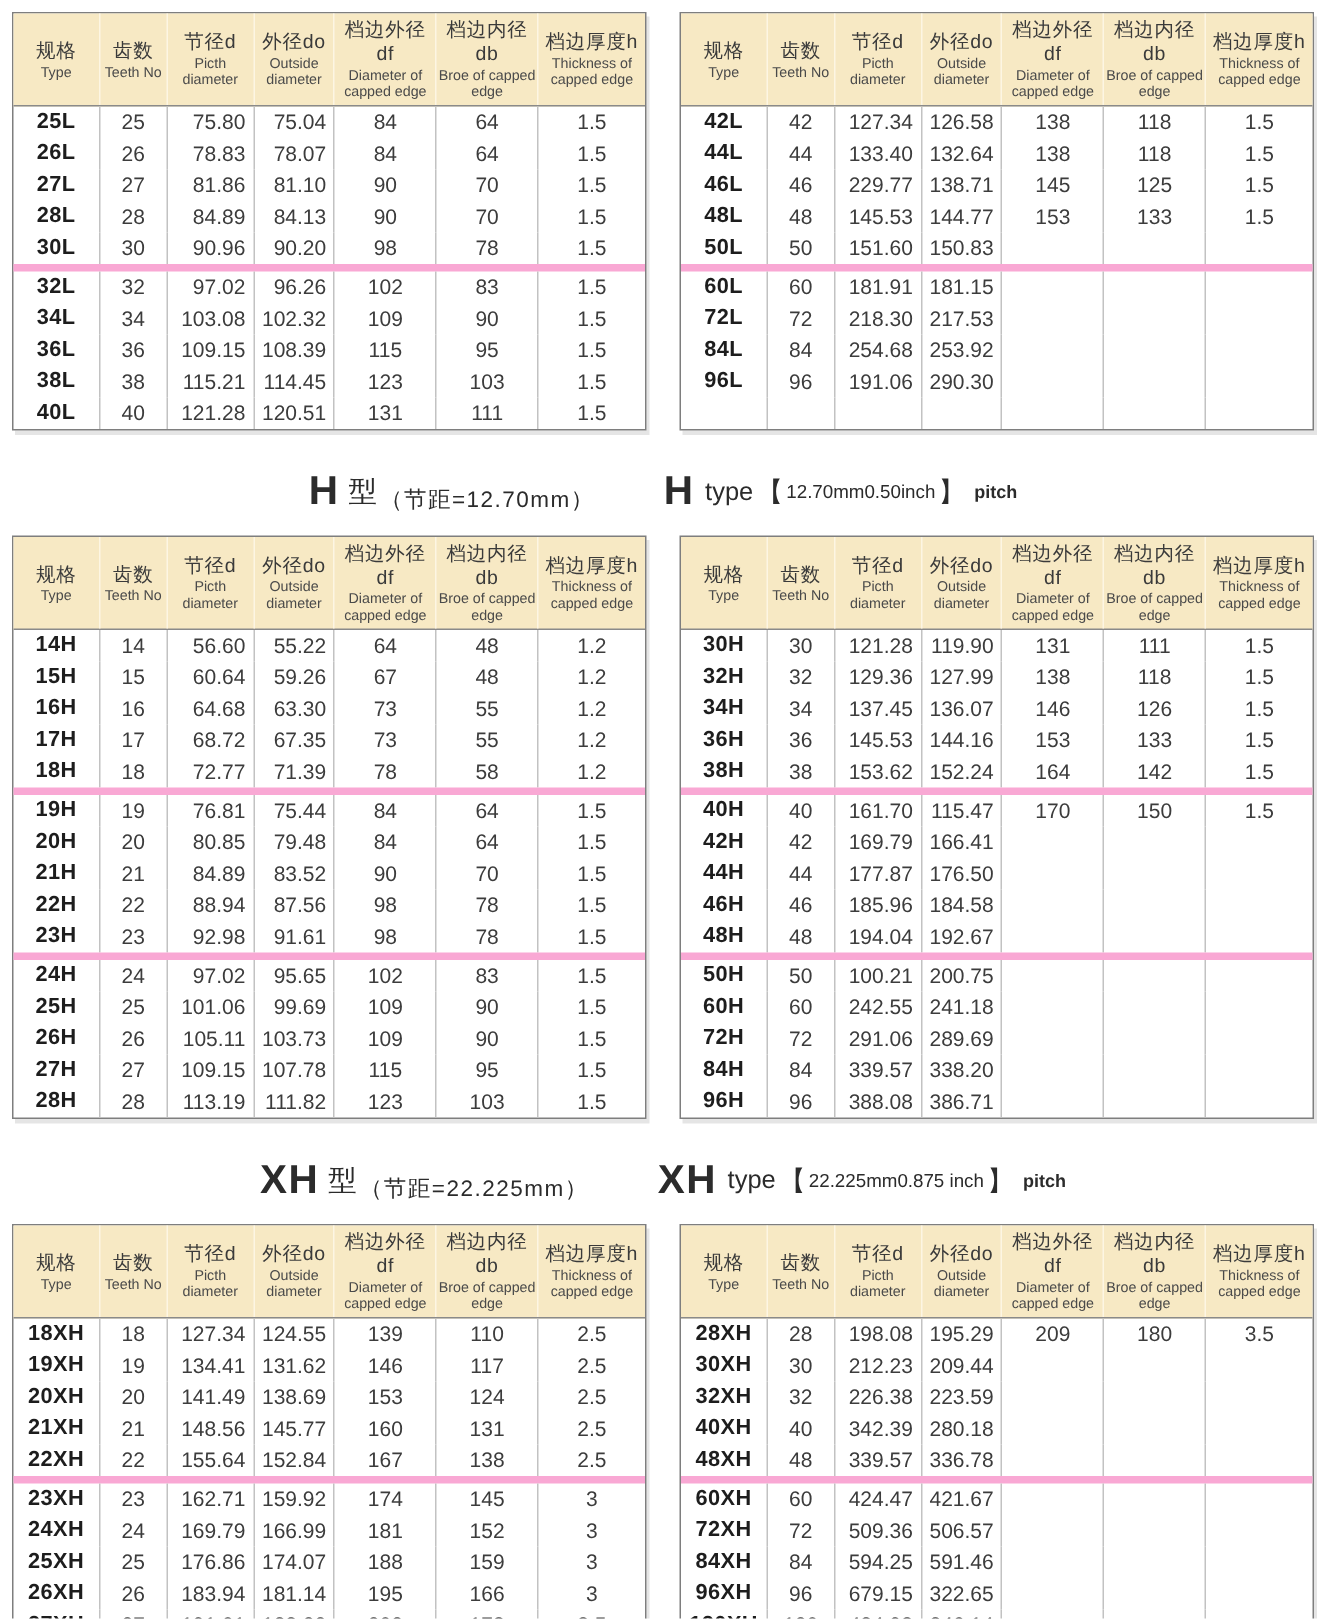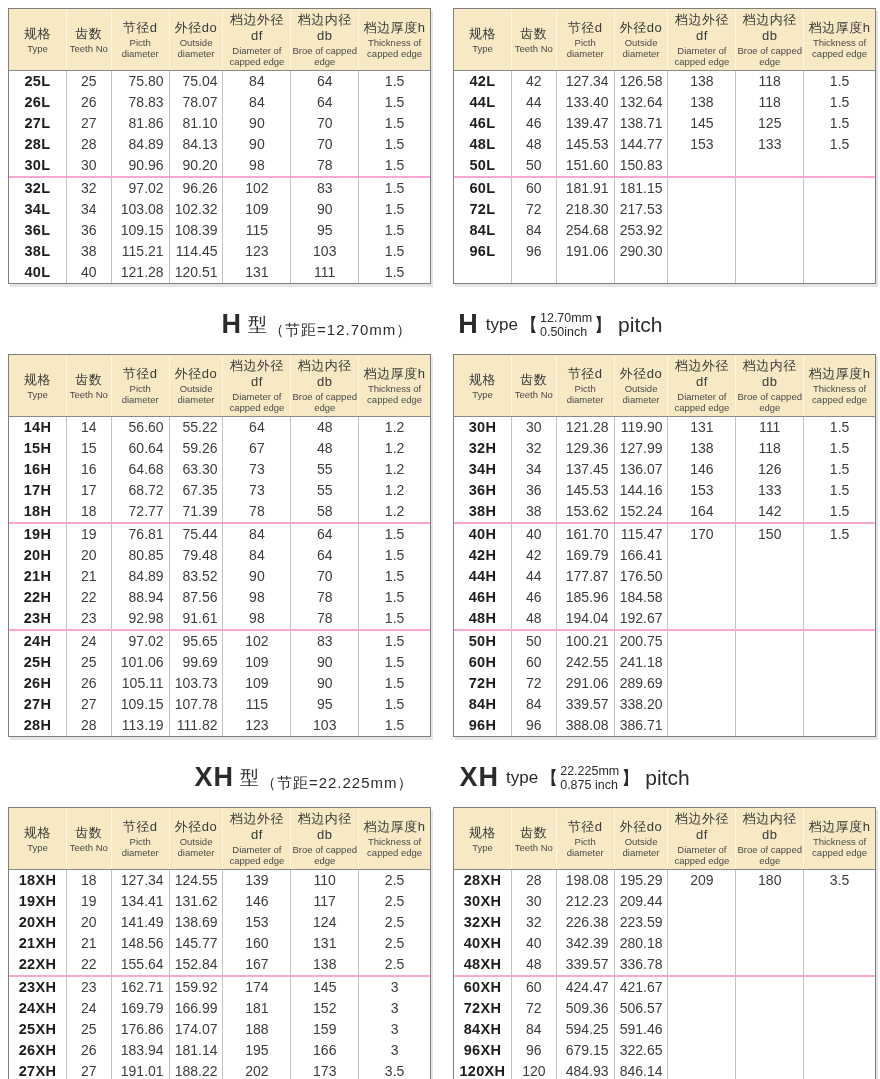--- a/index.html
+++ b/index.html
@@ -27,21 +27,21 @@
   }
   .hcell {
     display:flex; flex-direction:column; justify-content:center; align-items:center;
     text-align:center; padding:3px 1px;
   }
   .hcell + .hcell { border-left:1px solid #fdf6e3; }
   .hzh { font-size:13px; color:#3a3a3a; line-height:16px; letter-spacing:0.5px; }
   .hen { font-size:9.5px; color:#4a4a4a; line-height:11px; margin-top:1px; }
 
   .tgroup { display:grid; grid-template-columns: var(--cols); }
-  .tgroup.divided { border-top:2px solid #f9a8d4; }
+  .tgroup.divided { border-top:5px solid #f9a8d4; }
   .cell {
     height:21px; line-height:21px; font-size:14px; color:#3c3c3c;
     text-align:center; overflow:hidden; white-space:nowrap;
   }
   .cell.c1,.cell.c2,.cell.c3,.cell.c4,.cell.c5,.cell.c6 { border-left:1px solid #c2c2c2; }
   .cell.c0 { font-weight:bold; color:#1d1d1d; font-size:14.5px; letter-spacing:0.3px; }
   .cell.c2,.cell.c3 { text-align:right; padding-right:5px; }
   .tfill { flex:1; display:grid; grid-template-columns: var(--cols); }
   .tfill .fcell { border-left:1px solid #c2c2c2; }
   .tfill .fcell:first-child { border-left:none; }
@@ -49,23 +49,23 @@
   .section-heading {
     display:flex; justify-content:center; align-items:center; gap:46px;
     margin:25px 0 14px 0; color:#2b2b2b;
   }
   .h-zh, .h-en { display:flex; align-items:center; }
   .big-letter { font-size:27px; font-weight:bold; letter-spacing:1px; }
   .zh-word { font-size:19px; margin-left:6px; }
   .zh-paren { font-size:15px; margin-left:2px; letter-spacing:1px;margin-top:12px; }
   .en-word { font-size:17px; margin-left:7px; }
   .bracket { font-size:18px; margin:0 2px; }
-  .stack { display:flex; flex-direction:column; align-items:flex-start; }
+  .stack { display:flex; align-items:flex-start; }
   .stack span { font-size:12.5px; line-height:14px; }
-  .en-suffix { font-size:21px; margin-left:4px; }
+  .en-suffix { font-size:12px; margin-left:4px;font-weight:bold; }
 </style>
 </head>
 <body>
 
 <div class="page">
 
   <section>
     <div class="tables-row">
       <div class="tbl">
           <div class="thead">
@@ -214,21 +214,21 @@
             <div class="cell c6">1.5</div>
             <div class="cell c0">44L</div>
             <div class="cell c1">44</div>
             <div class="cell c2">133.40</div>
             <div class="cell c3">132.64</div>
             <div class="cell c4">138</div>
             <div class="cell c5">118</div>
             <div class="cell c6">1.5</div>
             <div class="cell c0">46L</div>
             <div class="cell c1">46</div>
-            <div class="cell c2">139.47</div>
+            <div class="cell c2">229.77</div>
             <div class="cell c3">138.71</div>
             <div class="cell c4">145</div>
             <div class="cell c5">125</div>
             <div class="cell c6">1.5</div>
             <div class="cell c0">48L</div>
             <div class="cell c1">48</div>
             <div class="cell c2">145.53</div>
             <div class="cell c3">144.77</div>
             <div class="cell c4">153</div>
             <div class="cell c5">133</div>

